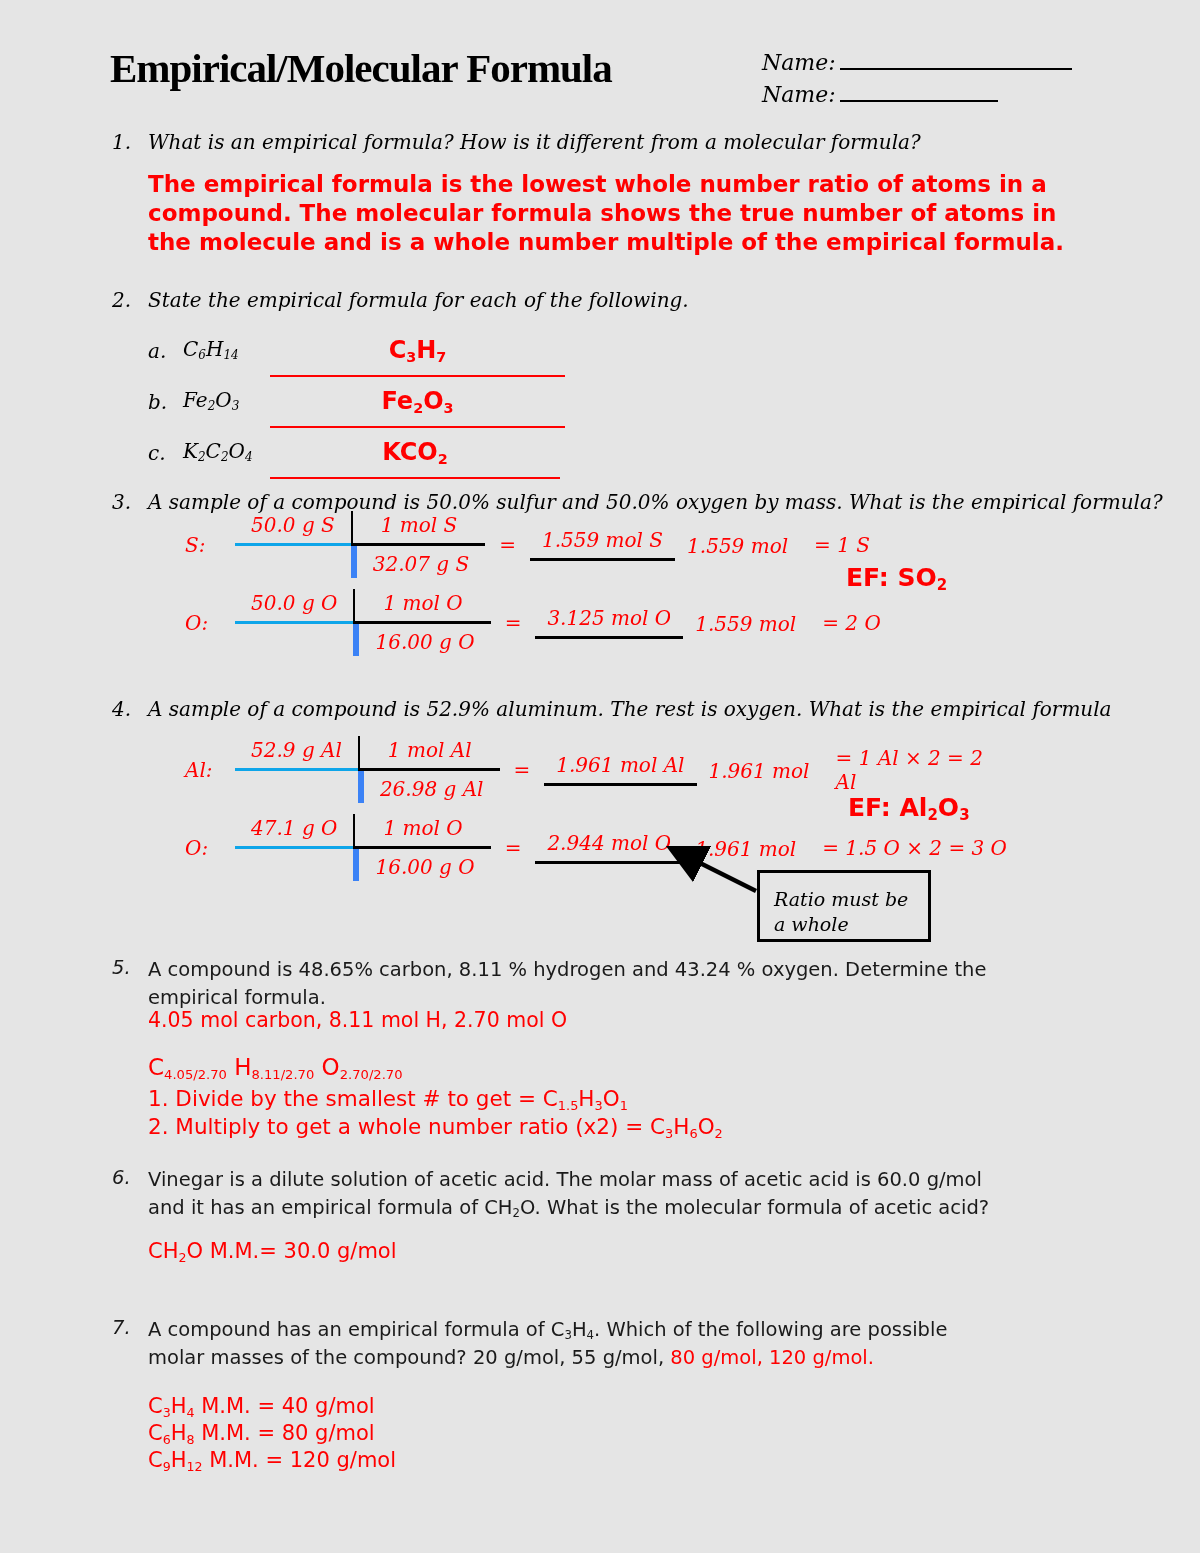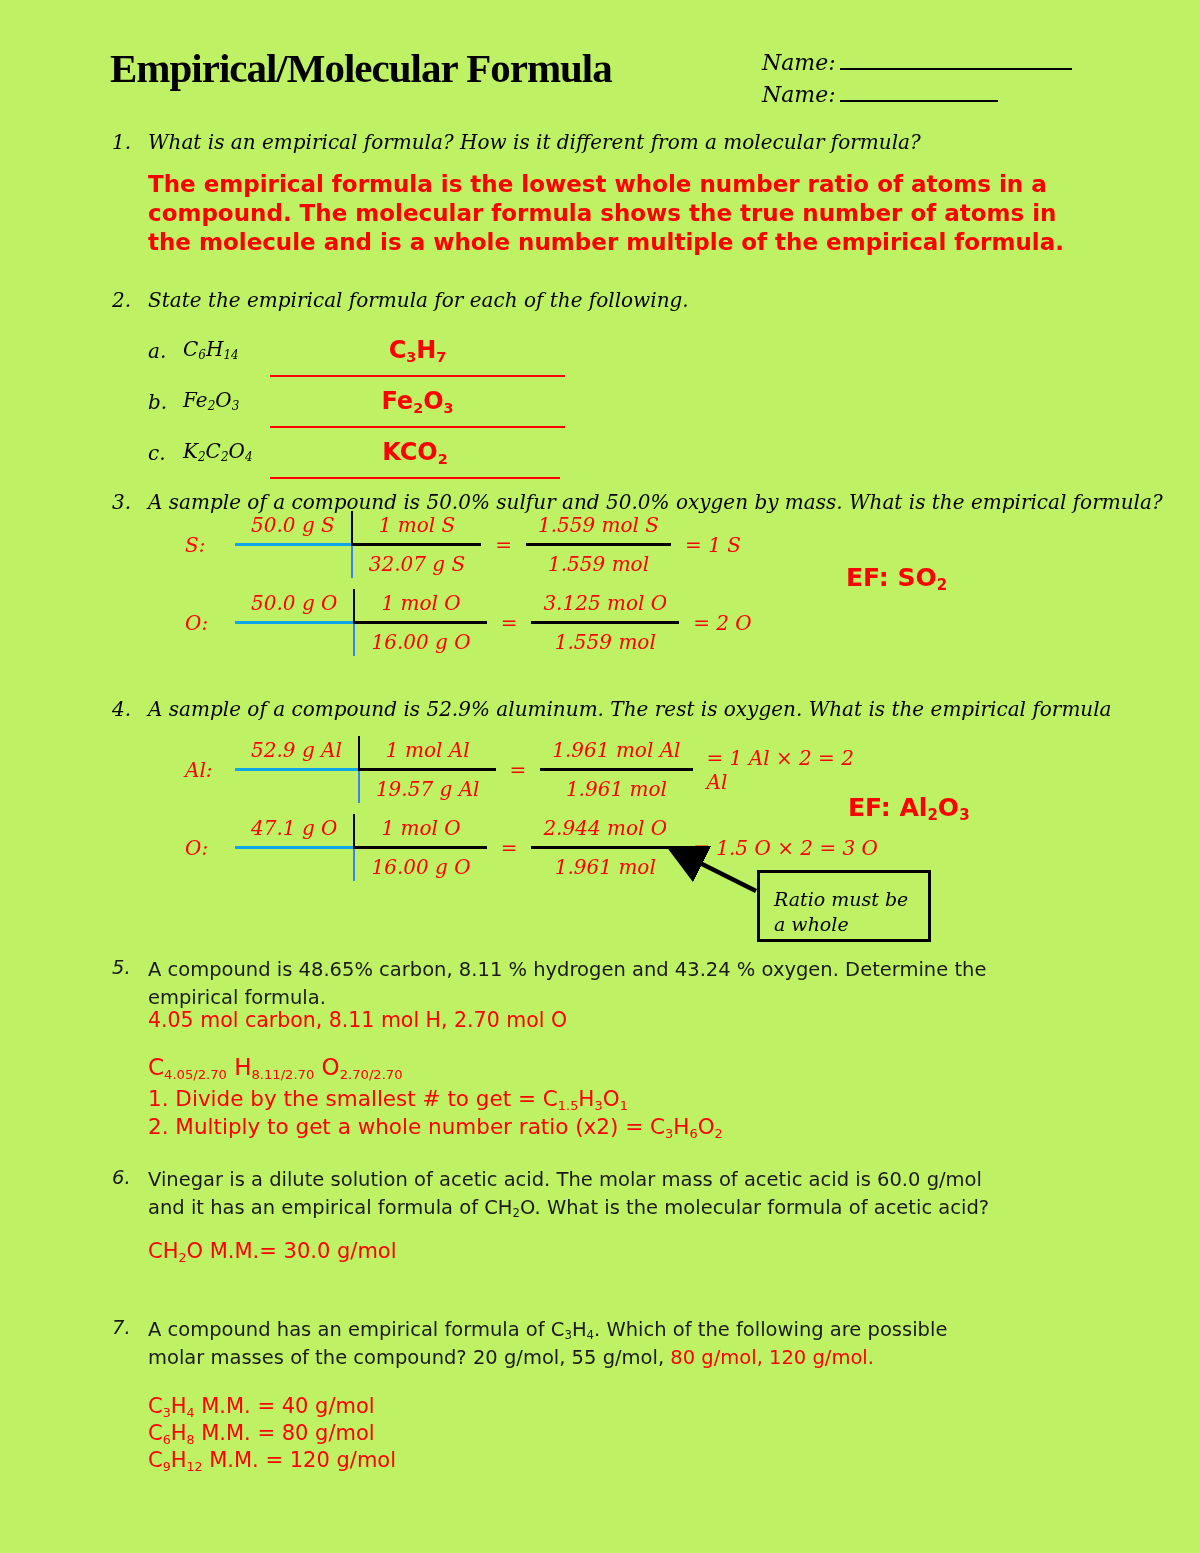--- a/index.html
+++ b/index.html
@@ -1,16 +1,16 @@
 <!DOCTYPE html>
 <html><head>
 <meta charset="utf-8">
 <style>
   html,body{margin:0;padding:0;background:#fff;}
-  #page{position:relative;width:1200px;height:1553px;background:#bef264;overflow:hidden;
+  #page{position:relative;width:1200px;height:1553px;background:#e5e5e5;overflow:hidden;
         font-family:"DejaVu Serif",serif;}
   .abs{position:absolute;}
   
   .title{font:700 41px "Liberation Serif",serif;color:#000;letter-spacing:-1px;}
   .nd{font:italic 22px "DejaVu Serif",serif;color:#000;line-height:31px;}
   .blank{display:inline-block;border-bottom:2px solid #000;height:1em;vertical-align:baseline;margin-left:4px;}
   .serif-n,.serif-q{font:italic 20px "DejaVu Serif",serif;color:#000;}
   .serif-q{white-space:pre-line;}
   .sans-n{font:italic 19.5px "DejaVu Sans",sans-serif;color:#1a1a1a;}
   .sans-q{font:19.5px "DejaVu Sans",sans-serif;color:#1a1a1a;line-height:28px;white-space:pre-line;}
@@ -23,22 +23,22 @@
   .ansline{position:absolute;border-bottom:2px solid #f00;text-align:center;}
   .ansx{font:700 24px "DejaVu Sans",sans-serif;color:#f00;}
   
   .work-row{position:absolute;display:flex;align-items:center;gap:14px;
             font:italic 20px "DejaVu Serif",serif;color:#f00;}
   .work-row .lbl{width:36px;}
   .dimtable{display:inline-grid;grid-template-columns:auto auto;}
   .dimtable .tl{border-bottom:3px solid #0ea5e9;padding:2px 16px 6px;text-align:center;}
   .dimtable .tr{border-bottom:3px solid #000;border-left:2px solid #000;padding:2px 16px 6px;text-align:center;}
   .dimtable .bl{padding:6px 8px 2px;}
-  .dimtable .br{border-left:2px solid #3b82f6;padding:6px 16px 2px;text-align:center;}
-  .frac{display:inline-flex;flex-direction:column;text-align:center;}
+  .dimtable .br{border-left:6px solid #3b82f6;padding:6px 16px 2px;text-align:center;}
+  .frac{display:inline-flex;flex-direction:row;text-align:center;}
   .frac .num{border-bottom:3px solid #000;padding:0 12px 6px;}
   .frac .den{padding:6px 12px 0;}
   .res{white-space:pre-line;}
   .ef{position:absolute;font:700 25px "DejaVu Sans",sans-serif;color:#f00;margin-left:28px;}
   
   .red-sans{position:absolute;font:20.5px "DejaVu Sans",sans-serif;color:#f00;}
   .bigf{position:absolute;font:23px "DejaVu Sans",sans-serif;color:#f00;}
   .bigf sub{font-size:57%;}
   
   #ratio-box{left:757px;top:870px;width:146px;height:52px;border:3px solid #000;
@@ -147,21 +147,21 @@
 
   <div class="abs serif-n" id="q4n">4.</div>
   <div class="abs serif-q" id="q4t">A sample of a compound is 52.9% aluminum.  The rest is oxygen.  What is the empirical formula</div>
 
   <div class="work-row" id="q4al">
     <span class="lbl">Al:</span>
     <span class="dimtable">
       <span class="tl">52.9 g Al</span>
       <span class="tr">1 mol Al</span>
       <span class="bl"></span>
-      <span class="br">19.57 g Al</span>
+      <span class="br">26.98 g Al</span>
     </span>
     <span>=</span>
     <span class="frac">
       <span class="num">1.961 mol Al</span>
       <span class="den">1.961 mol</span>
     </span>
     <span class="res">= 1 Al × 2 = 2
 Al</span>
   </div>
 

